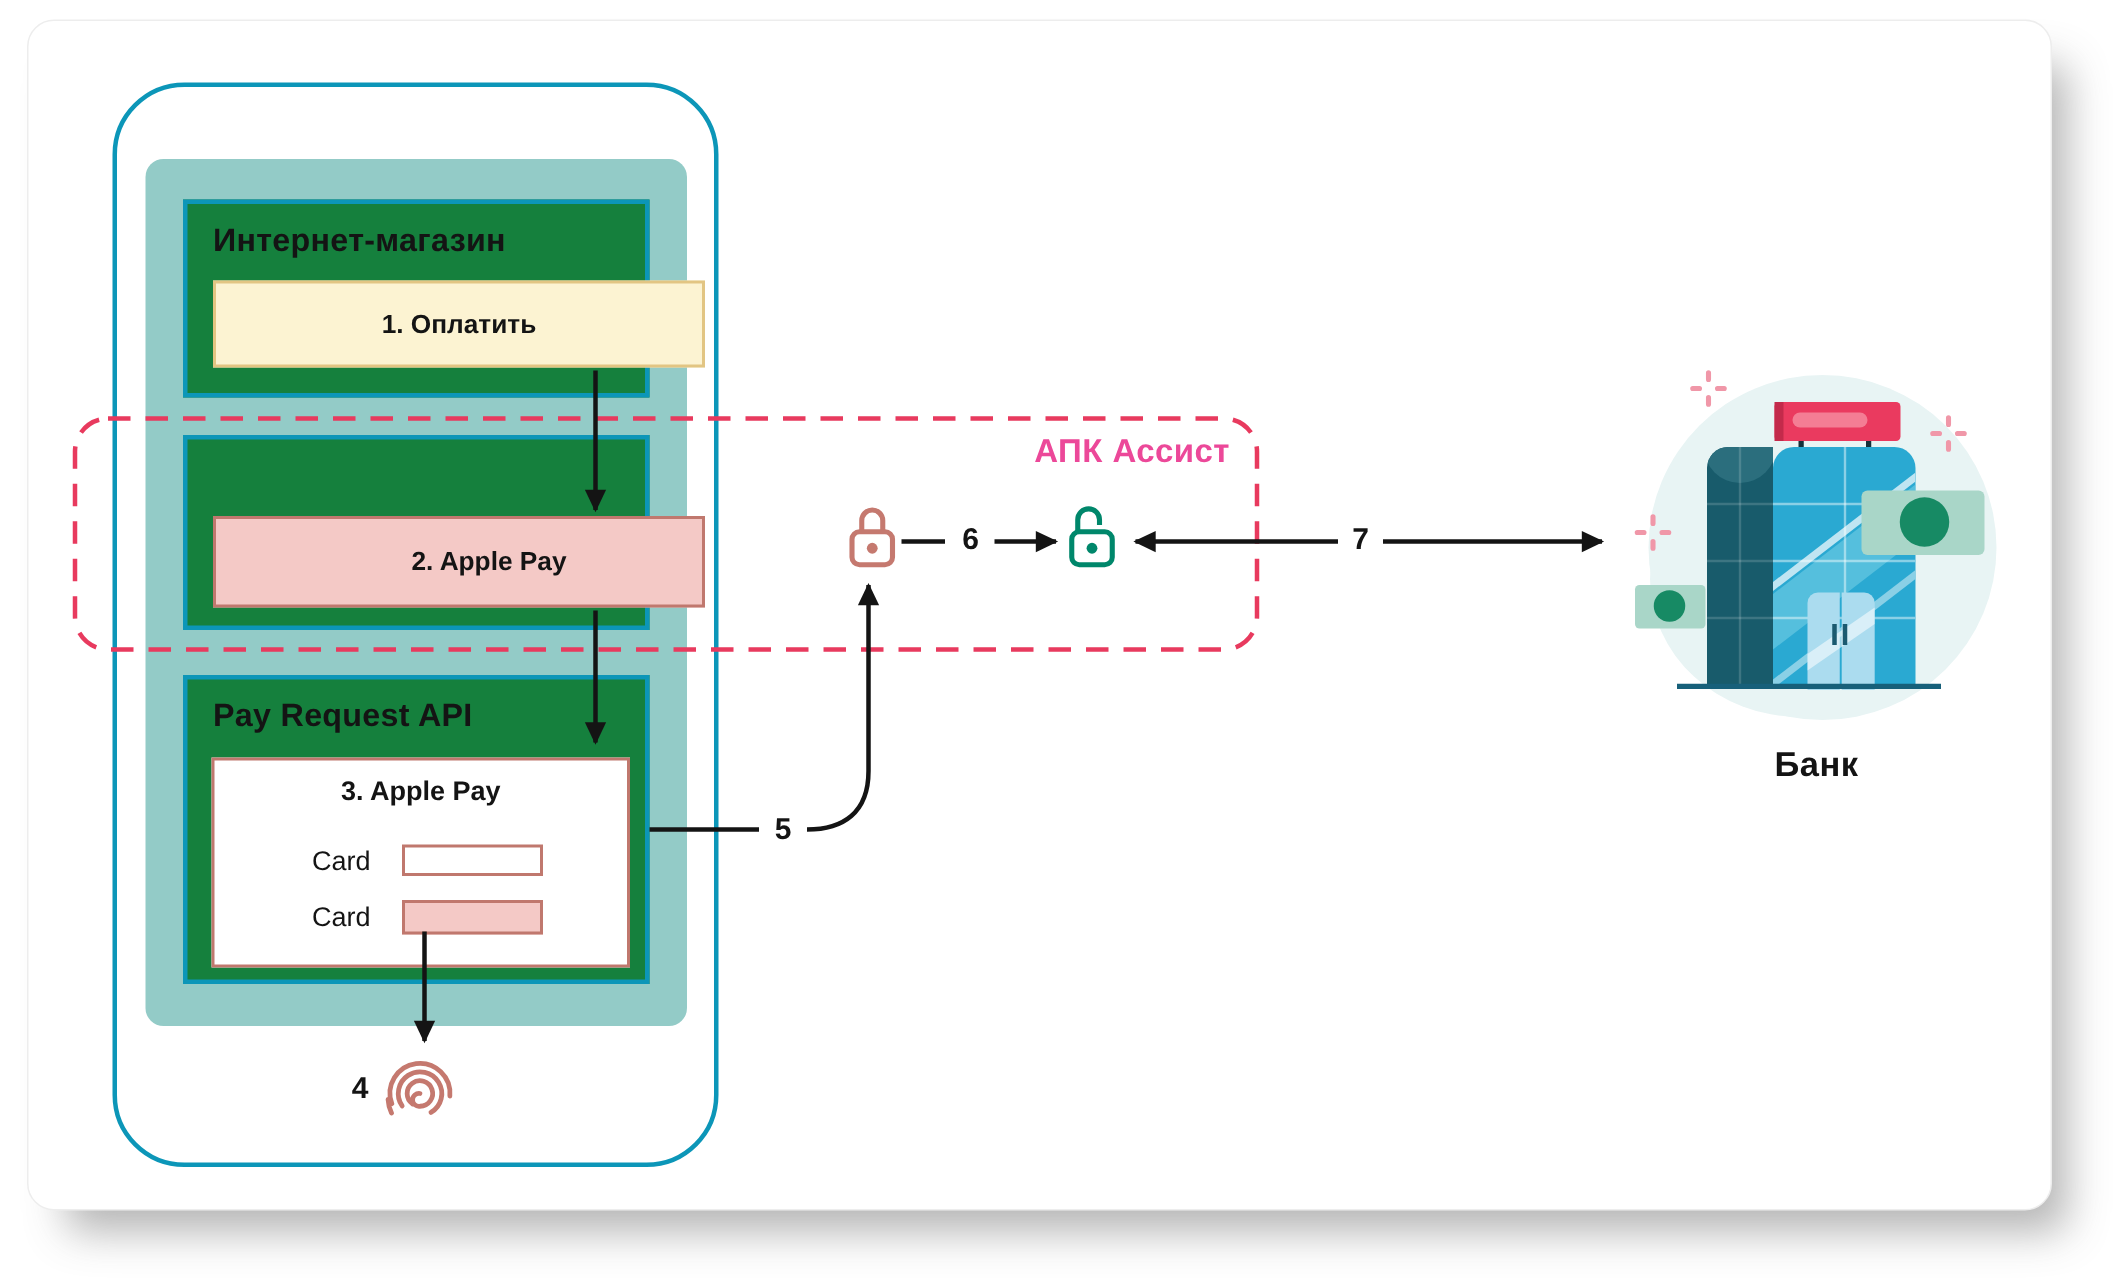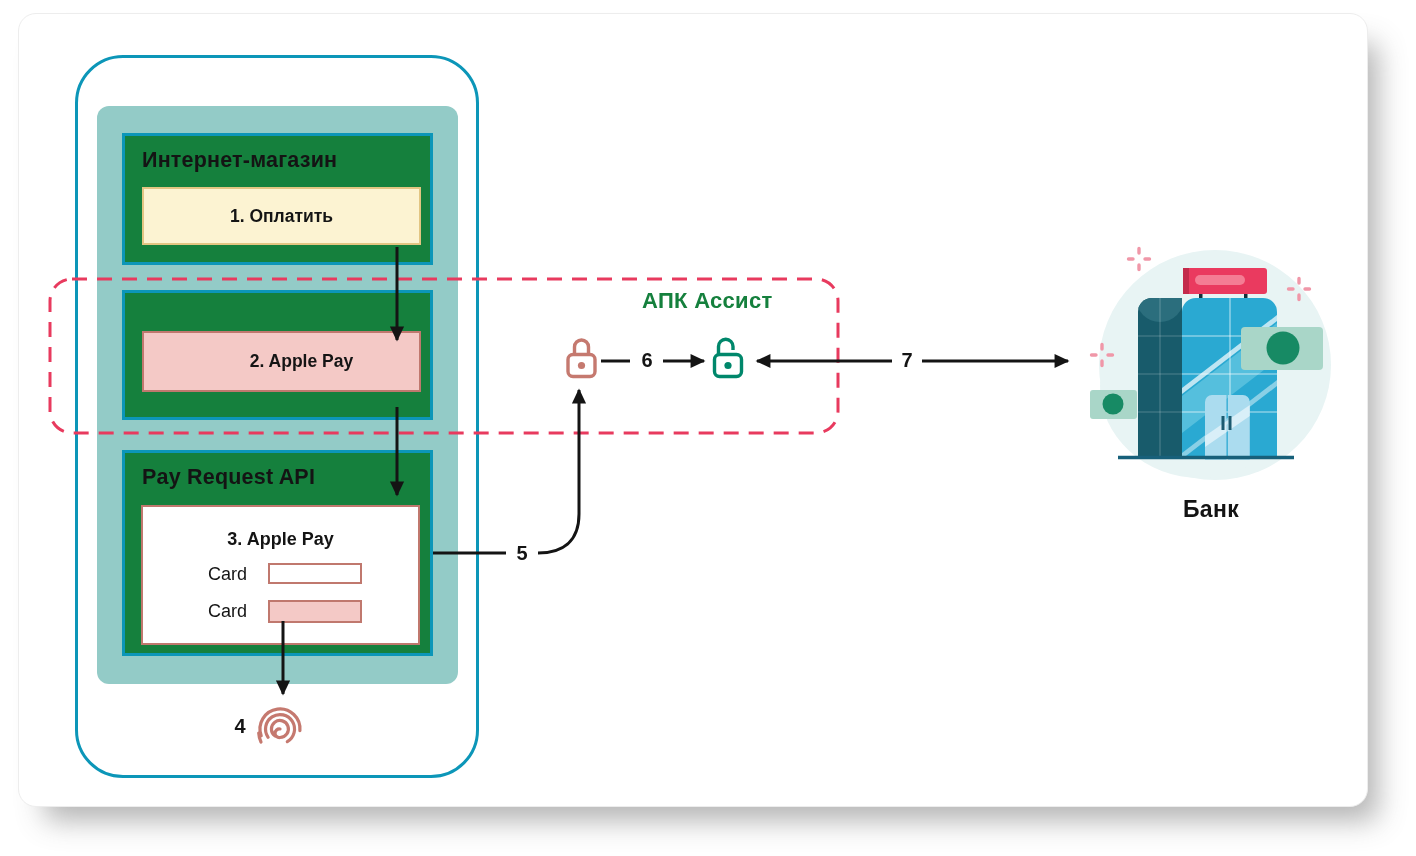--- a/index.html
+++ b/index.html
@@ -22,46 +22,46 @@
     background:#93cbc7;border-radius:12px;
   }
   .wbox{
     position:absolute;left:122px;width:311px;background:#15803d;border:3px solid #0c96b8;
   }
   .wbox .box-title{
     position:absolute;left:17px;top:12px;font-size:21.5px;font-weight:bold;letter-spacing:.2px;white-space:nowrap;
   }
   .btn{
     position:absolute;left:17px;display:flex;align-items:center;justify-content:center;
-    font-size:17.5px;font-weight:bold;width:279px;
+    font-size:17.5px;font-weight:bold;width:328px;
   }
   .btn-yellow{background:#fcf3d2;border:2px solid #e2c583;}
   .btn-pink{background:#f4c9c6;border:2px solid #c0786e;}
   .salmon-panel{
     position:absolute;left:16px;top:52px;width:279px;height:140px;
     background:#fff;border:2px solid #c0786e;
   }
   .panel-title{
-    position:absolute;left:0;top:22px;width:100%;text-align:center;
+    position:absolute;left:0;top:10px;width:100%;text-align:center;
     font-size:18px;font-weight:bold;
   }
   .card-label{
     position:absolute;left:42px;width:62px;text-align:right;
     font-size:18px;font-weight:normal;
   }
   .card-input{
     position:absolute;left:125px;width:94px;height:21px;border:2px solid #c0786e;background:#fff;
   }
   .card-input.filled{background:#f4c9c6;height:23px;}
   .step-num{
     position:absolute;width:26px;text-align:center;font-size:20px;font-weight:bold;color:#141414;
   }
   .assist-label{
-    position:absolute;left:642px;top:288px;width:178px;text-align:left;
-    font-size:22px;font-weight:bold;color:#15803d;letter-spacing:.3px;
+    position:absolute;left:642px;top:288px;width:178px;text-align:right;
+    font-size:22px;font-weight:bold;color:#ec4899;letter-spacing:.3px;
   }
   .bank-label{
     position:absolute;left:1146px;top:496px;width:130px;text-align:center;
     font-size:23px;font-weight:bold;letter-spacing:.3px;
   }
   svg.abs{position:absolute;pointer-events:none;}
   #overlay{left:0;top:0;z-index:10;}
 </style>
 </head>
 <body>
@@ -72,21 +72,21 @@
 
   <div class="phone"></div>
   <div class="screen-panel"></div>
 
   <div class="wbox" style="top:133px;height:132px;">
     <div class="box-title">Интернет-магазин</div>
     <div class="btn btn-yellow" style="top:51px;height:58px;">1. Оплатить</div>
   </div>
 
   <div class="wbox" style="top:290px;height:130px;">
-    <div class="btn btn-pink" style="top:38px;height:61px;padding-left:40px;">2. Apple Pay</div>
+    <div class="btn btn-pink" style="top:51px;height:61px;padding-left:40px;">2. Apple Pay</div>
   </div>
 
   <div class="wbox" style="top:450px;height:206px;">
     <div class="box-title">Pay Request API</div>
     <div class="salmon-panel">
       <div class="panel-title">3. Apple Pay</div>
       <div class="card-label" style="top:57px;">Card</div>
       <div class="card-input" style="top:56px;"></div>
       <div class="card-label" style="top:94px;">Card</div>
       <div class="card-input filled" style="top:93px;"></div>

